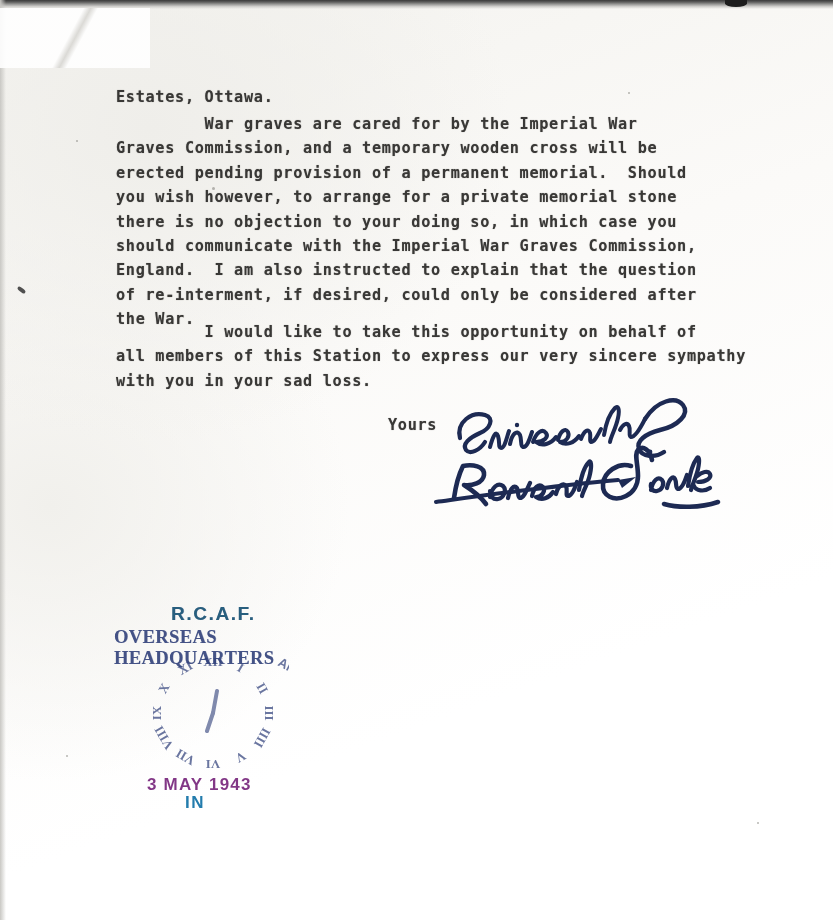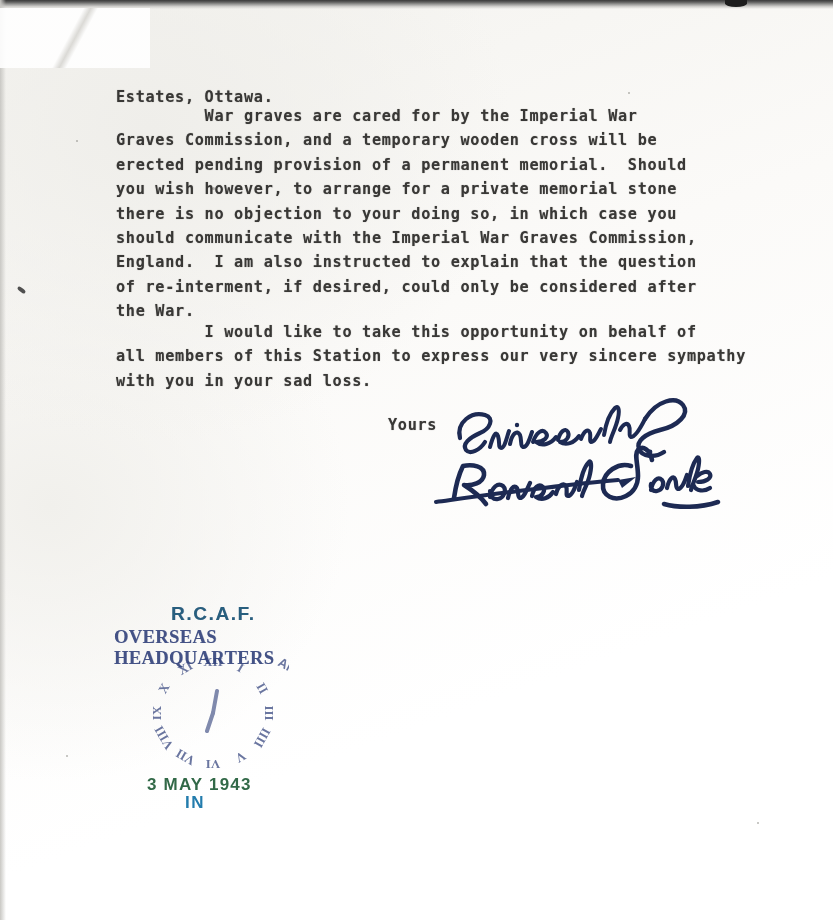--- a/index.html
+++ b/index.html
@@ -85,21 +85,21 @@
     letter-spacing: 0.7px;
     line-height: 24.4px;
     white-space: pre;
     font-weight: 700;
     text-shadow: 0 0 1.1px rgba(60,58,54,0.5);
     opacity: 0.93;
   }
 
   #heading-line { left: 116px; top: 69px; margin-top: 16px; }
 
-  #body-para-1 { left: 116px; top: 104px; }
+  #body-para-1 { left: 116px; top: 112px; }
   #body-para-2 { left: 116px; top: 308px; margin-top: 12px; }
 
   #closing-yours { left: 388px; top: 413px; }
 
   #rank-line {
     left: 385px;
     top: 512px;
   }
   #rank-line .rank-text {
     border-bottom: 2px solid #3a3935;
@@ -160,21 +160,21 @@
   }
 
   .stamp-date {
     position: absolute;
     top: 172px;
     left: 34px;
     font-family: "Liberation Sans", sans-serif;
     font-weight: 700;
     font-size: 17px;
     letter-spacing: 1.2px;
-    color: #14532d;
+    color: #701a75;
     opacity: 0.87;
   }
 
   .stamp-in {
     position: absolute;
     top: 190px;
     left: 72px;
     font-family: "Liberation Sans", sans-serif;
     font-weight: 700;
     font-size: 17px;

